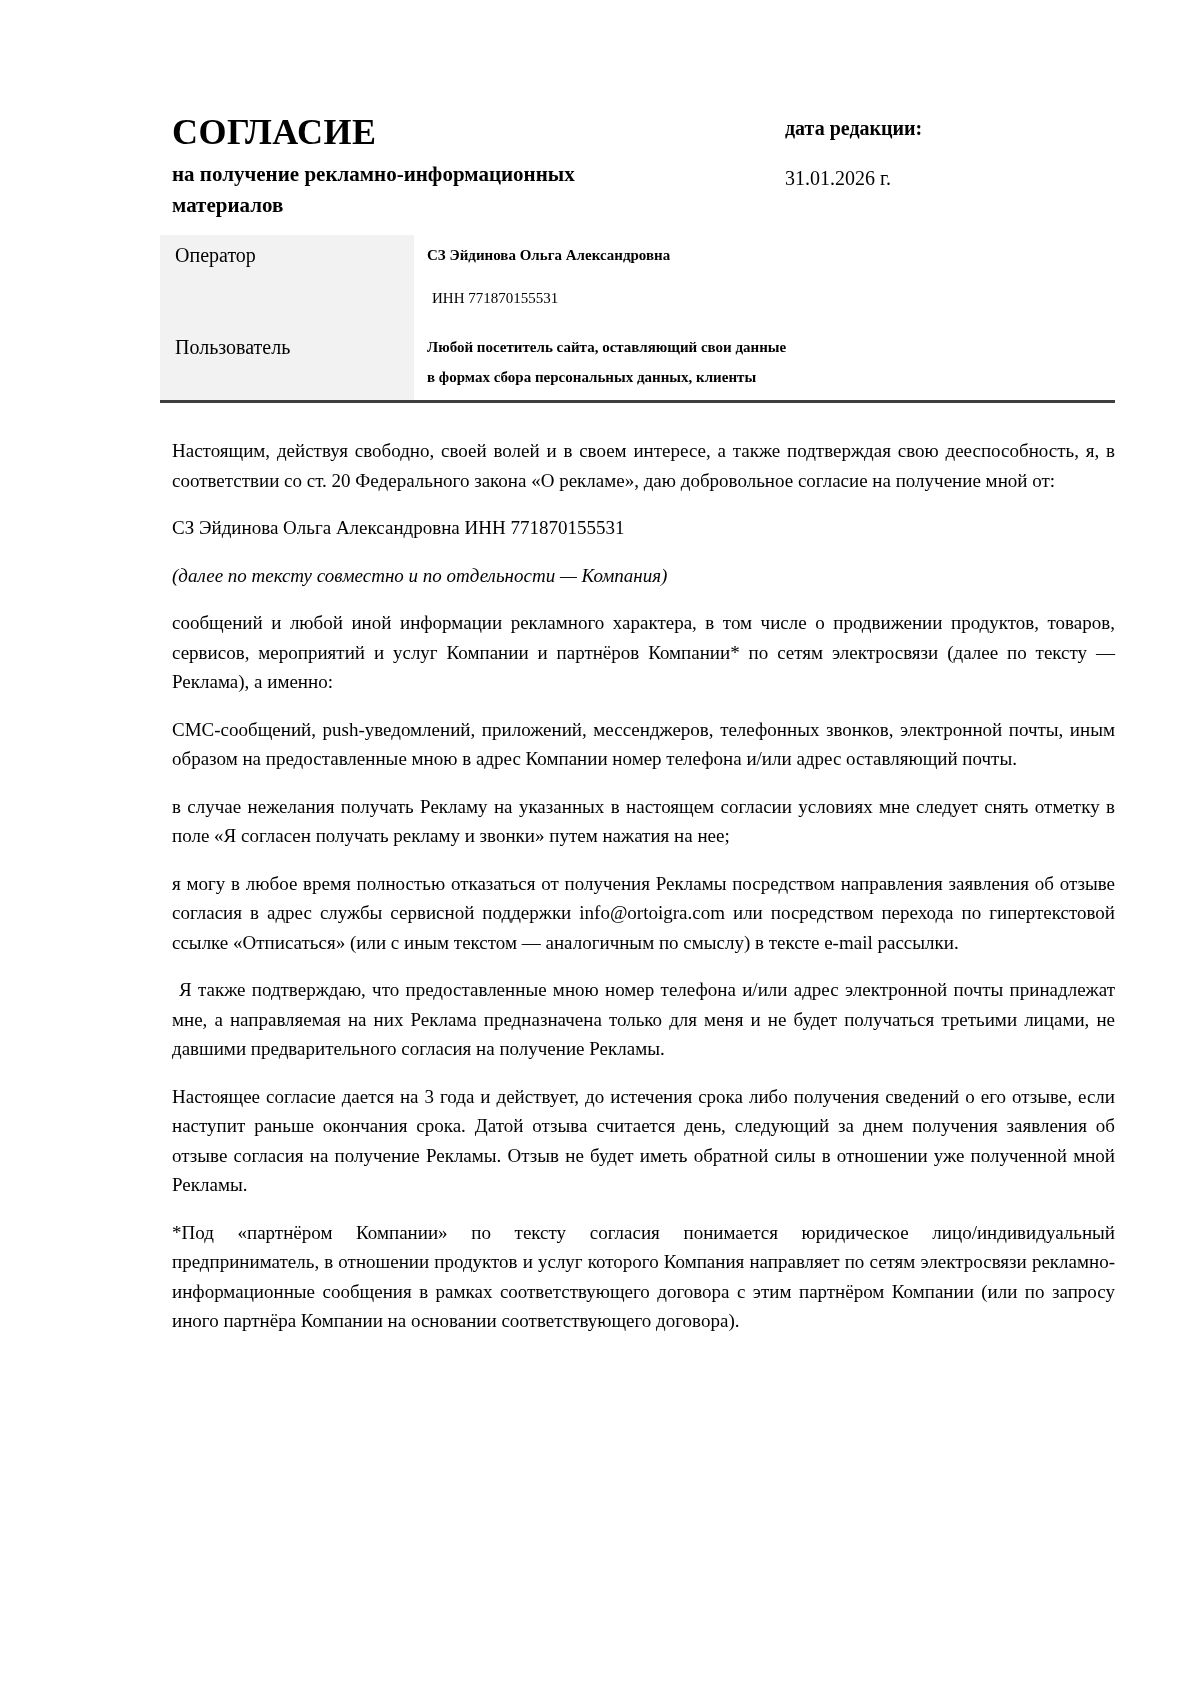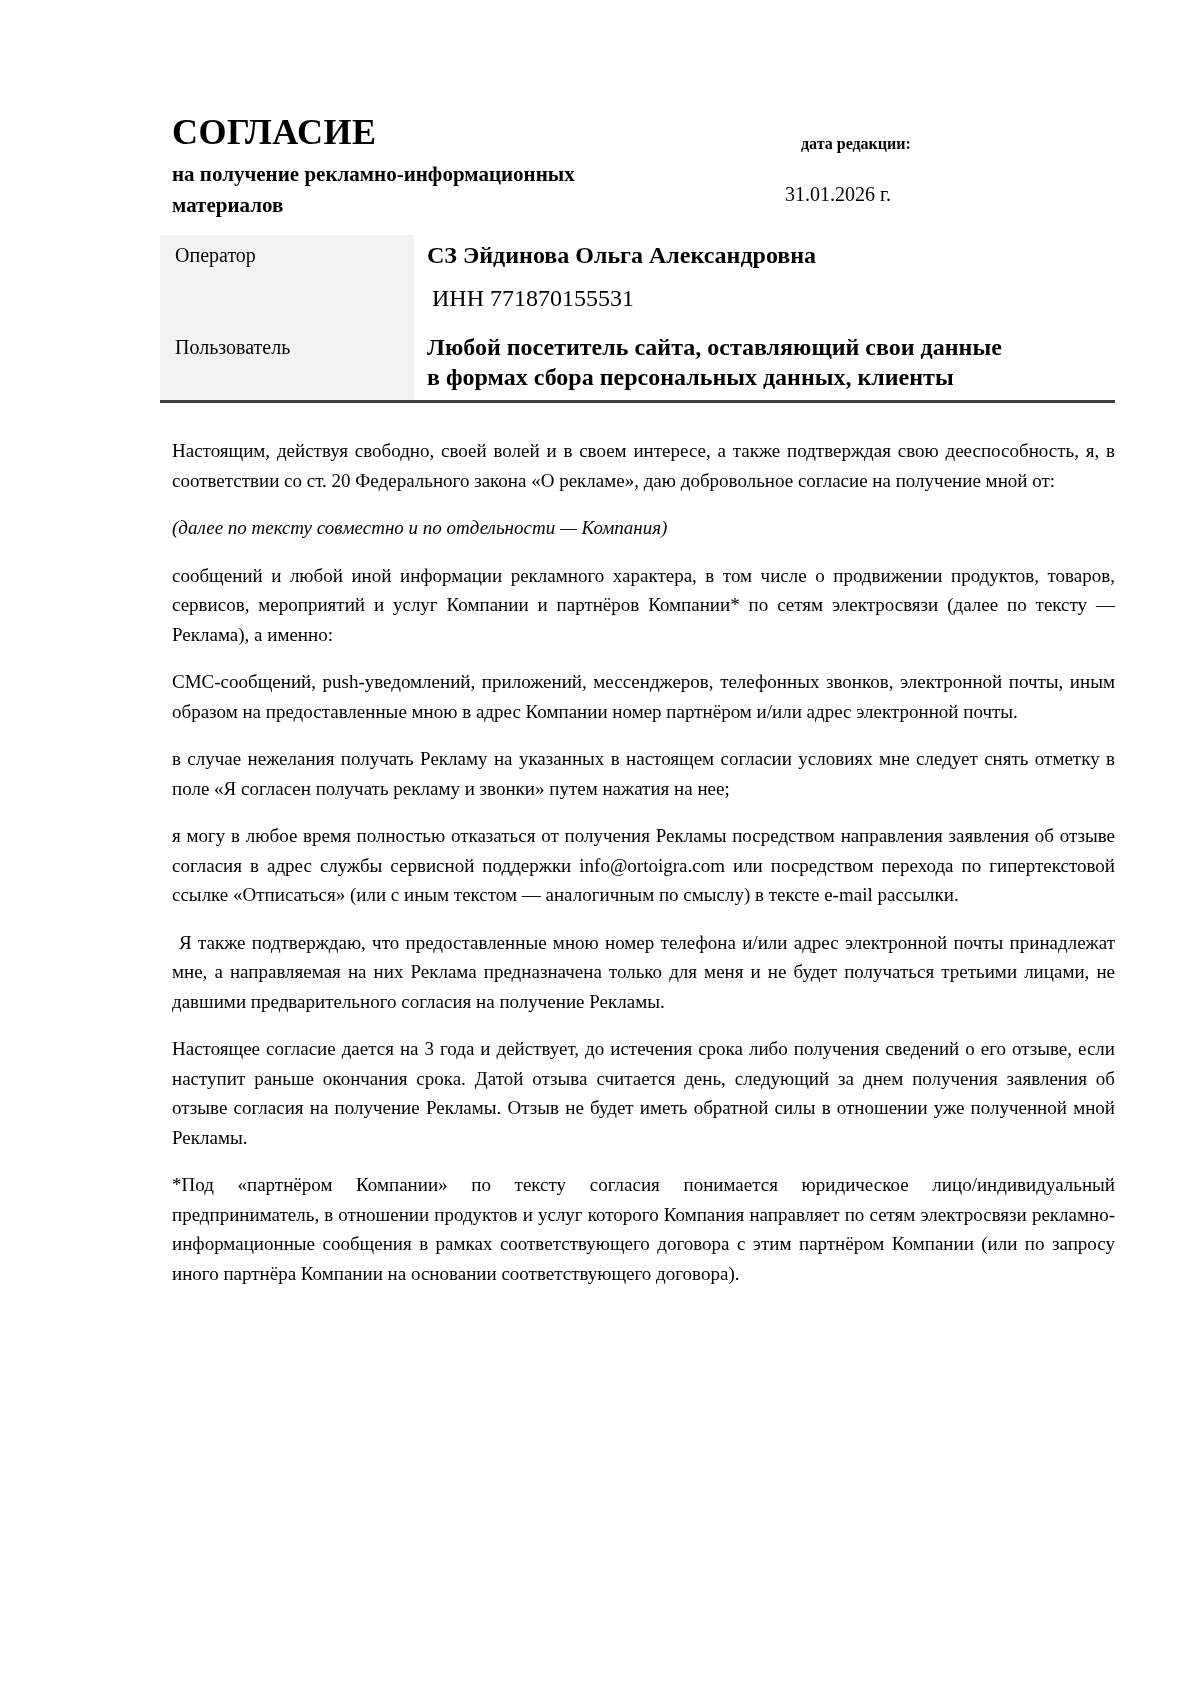--- a/index.html
+++ b/index.html
@@ -21,37 +21,37 @@
   .header-left{width:613px;}
   .doc-title{
     font-size:36px;font-weight:bold;line-height:1.15;margin:0;
     letter-spacing:.5px;
   }
   .doc-subtitle{
     font-size:21px;font-weight:bold;line-height:1.45;margin:6px 0 0 0;
     width:440px;
   }
   .header-right{width:330px;padding-top:2px;}
-  .revision-label{font-size:16px;font-weight:bold;line-height:28px;margin:16px;}
+  .revision-label{font-size:20px;font-weight:bold;line-height:28px;margin:0;}
   .revision-date{font-size:20px;line-height:28px;margin:22px 0 0 0;}
   
   .consent-table{
     margin:15px 0 0 -12px;
     width:955px;
     display:grid;
     grid-template-columns:254px 1fr;
     border-bottom:3px solid var(--rule);
   }
   .cell{padding:6px 10px 8px 13px;}
   .cell-label{
     background:var(--cell-bg);
     font-size:20px;font-weight:normal;line-height:29px;
     padding-left:15px;
   }
-  .cell-value{font-size:24px;line-height:29.5px;}
+  .cell-value{font-size:15px;line-height:29.5px;}
   .value-primary{font-weight:bold;margin:0;}
   .value-secondary{margin:13px 0 0 5px;}
   .value-multiline{font-weight:bold;margin:0;white-space:pre-line;}
   .row1-pad{padding-bottom:14px;}
   
   .body-text{margin-top:33px;}
   .body-text p{
     margin:0 0 18px 0;
     font-size:19px;line-height:29.5px;
     text-align:justify;
@@ -84,23 +84,24 @@
     </div>
     <div class="cell cell-label">Пользователь</div>
     <div class="cell cell-value">
       <p class="value-multiline">Любой посетитель сайта, оставляющий свои данные
 в формах сбора персональных данных, клиенты</p>
     </div>
   </div>
 
   <div class="body-text">
     <p>Настоящим, действуя свободно, своей волей и в своем интересе, а также подтверждая свою дееспособность, я, в соответствии со ст. 20 Федерального закона «О рекламе», даю добровольное согласие на получение мной от:</p>
+    <p>СЗ Эйдинова Ольга Александровна ИНН 771870155531</p>
     <p class="p-italic">(далее по тексту совместно и по отдельности — Компания)</p>
     <p>сообщений и любой иной информации рекламного характера, в том числе о продвижении продуктов, товаров, сервисов, мероприятий и услуг Компании и партнёров Компании* по сетям электросвязи (далее по тексту — Реклама), а именно:</p>
-    <p>СМС-сообщений, push-уведомлений, приложений, мессенджеров, телефонных звонков, электронной почты, иным образом на предоставленные мною в адрес Компании номер партнёром и/или адрес электронной почты.</p>
+    <p>СМС-сообщений, push-уведомлений, приложений, мессенджеров, телефонных звонков, электронной почты, иным образом на предоставленные мною в адрес Компании номер телефона и/или адрес оставляющий почты.</p>
     <p>в случае нежелания получать Рекламу на указанных в настоящем согласии условиях мне следует снять отметку в поле «Я согласен получать рекламу и звонки» путем нажатия на нее;</p>
     <p>я могу в любое время полностью отказаться от получения Рекламы посредством направления заявления об отзыве согласия в адрес службы сервисной поддержки info@ortoigra.com или посредством перехода по гипертекстовой ссылке «Отписаться» (или с иным текстом — аналогичным по смыслу) в тексте e-mail рассылки.</p>
     <p class="p-indent">Я также подтверждаю, что предоставленные мною номер телефона и/или адрес электронной почты принадлежат мне, а направляемая на них Реклама предназначена только для меня и не будет получаться третьими лицами, не давшими предварительного согласия на получение Рекламы.</p>
     <p>Настоящее согласие дается на 3 года и действует, до истечения срока либо получения сведений о его отзыве, если наступит раньше окончания срока. Датой отзыва считается день, следующий за днем получения заявления об отзыве согласия на получение Рекламы. Отзыв не будет иметь обратной силы в отношении уже полученной мной Рекламы.</p>
     <p>*Под «партнёром Компании» по тексту согласия понимается юридическое лицо/индивидуальный предприниматель, в отношении продуктов и услуг которого Компания направляет по сетям электросвязи рекламно-информационные сообщения в рамках соответствующего договора с этим партнёром Компании (или по запросу иного партнёра Компании на основании соответствующего договора).</p>
   </div>
 
 </div>
 
 </body></html>

